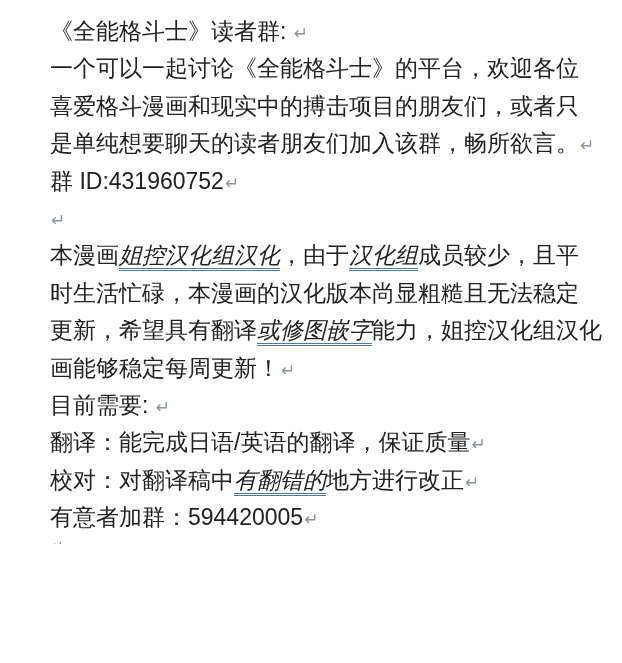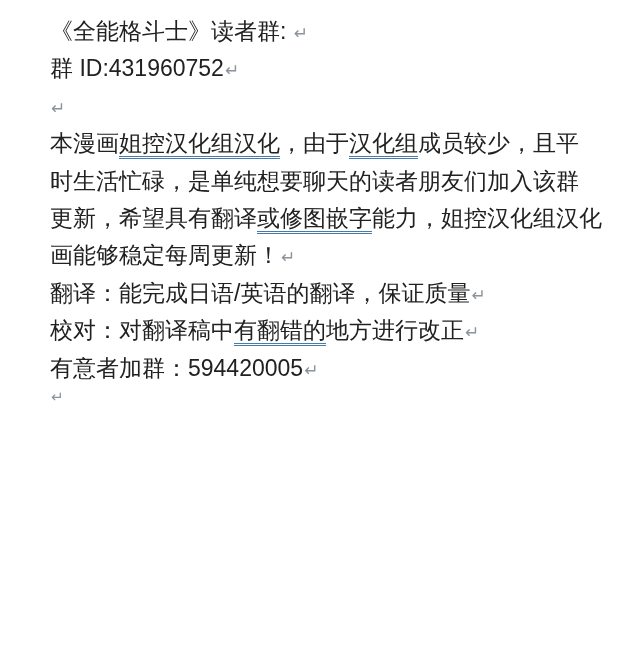--- a/index.html
+++ b/index.html
@@ -32,48 +32,57 @@
     line-height: 14px;
   }
   .run { }
   
   .u {
     text-decoration-line: underline;
     text-decoration-style: double;
     text-decoration-color: #4a7aa8;
     text-decoration-thickness: 1px;
     text-underline-offset: 5px;
+    font-style: italic;
   }
   .mark {
     font-family: "DejaVu Sans", sans-serif;
     color: #8b939b;
     font-size: 17px;
     margin-left: 1px;
   }
   .line.small .mark { font-size: 15px; }
 </style>
 </head>
 <body>
 
 <div class="page">
   <div class="doc">
       <div class="para">
         <div class="line"><span class="run">《全能格斗士》读者群: </span><span class="mark">↵</span></div>
       </div>
       <div class="para">
+        <div class="line"><span class="run">一个可以一起讨论《全能格斗士》的平台，欢迎各位</span></div>
+        <div class="line"><span class="run">喜爱格斗漫画和现实中的搏击项目的朋友们，或者只</span></div>
+        <div class="line"><span class="run">是单纯想要聊天的读者朋友们加入该群，畅所欲言。</span><span class="mark">↵</span></div>
+      </div>
+      <div class="para">
         <div class="line"><span class="run">群 ID:431960752</span><span class="mark">↵</span></div>
       </div>
       <div class="para">
         <div class="line"><span class="mark">↵</span></div>
       </div>
       <div class="para">
         <div class="line"><span class="run">本漫画</span><span class="run u">姐控汉化组汉化</span><span class="run">，由于</span><span class="run u">汉化组</span><span class="run">成员较少，且平</span></div>
-        <div class="line"><span class="run">时生活忙碌，是单纯想要聊天的读者朋友们加入该群</span></div>
+        <div class="line"><span class="run">时生活忙碌，本漫画的汉化版本尚显粗糙且无法稳定</span></div>
         <div class="line"><span class="run">更新，希望具有翻译</span><span class="run u">或修图嵌字</span><span class="run">能力，姐控汉化组汉化</span></div>
         <div class="line"><span class="run">画能够稳定每周更新！</span><span class="mark">↵</span></div>
+      </div>
+      <div class="para">
+        <div class="line"><span class="run">目前需要: </span><span class="mark">↵</span></div>
       </div>
       <div class="para">
         <div class="line"><span class="run">翻译：能完成日语/英语的翻译，保证质量</span><span class="mark">↵</span></div>
       </div>
       <div class="para">
         <div class="line"><span class="run">校对：对翻译稿中</span><span class="run u">有翻错的</span><span class="run">地方进行改正</span><span class="mark">↵</span></div>
       </div>
       <div class="para">
         <div class="line"><span class="run">有意者加群：594420005</span><span class="mark">↵</span></div>
       </div>

